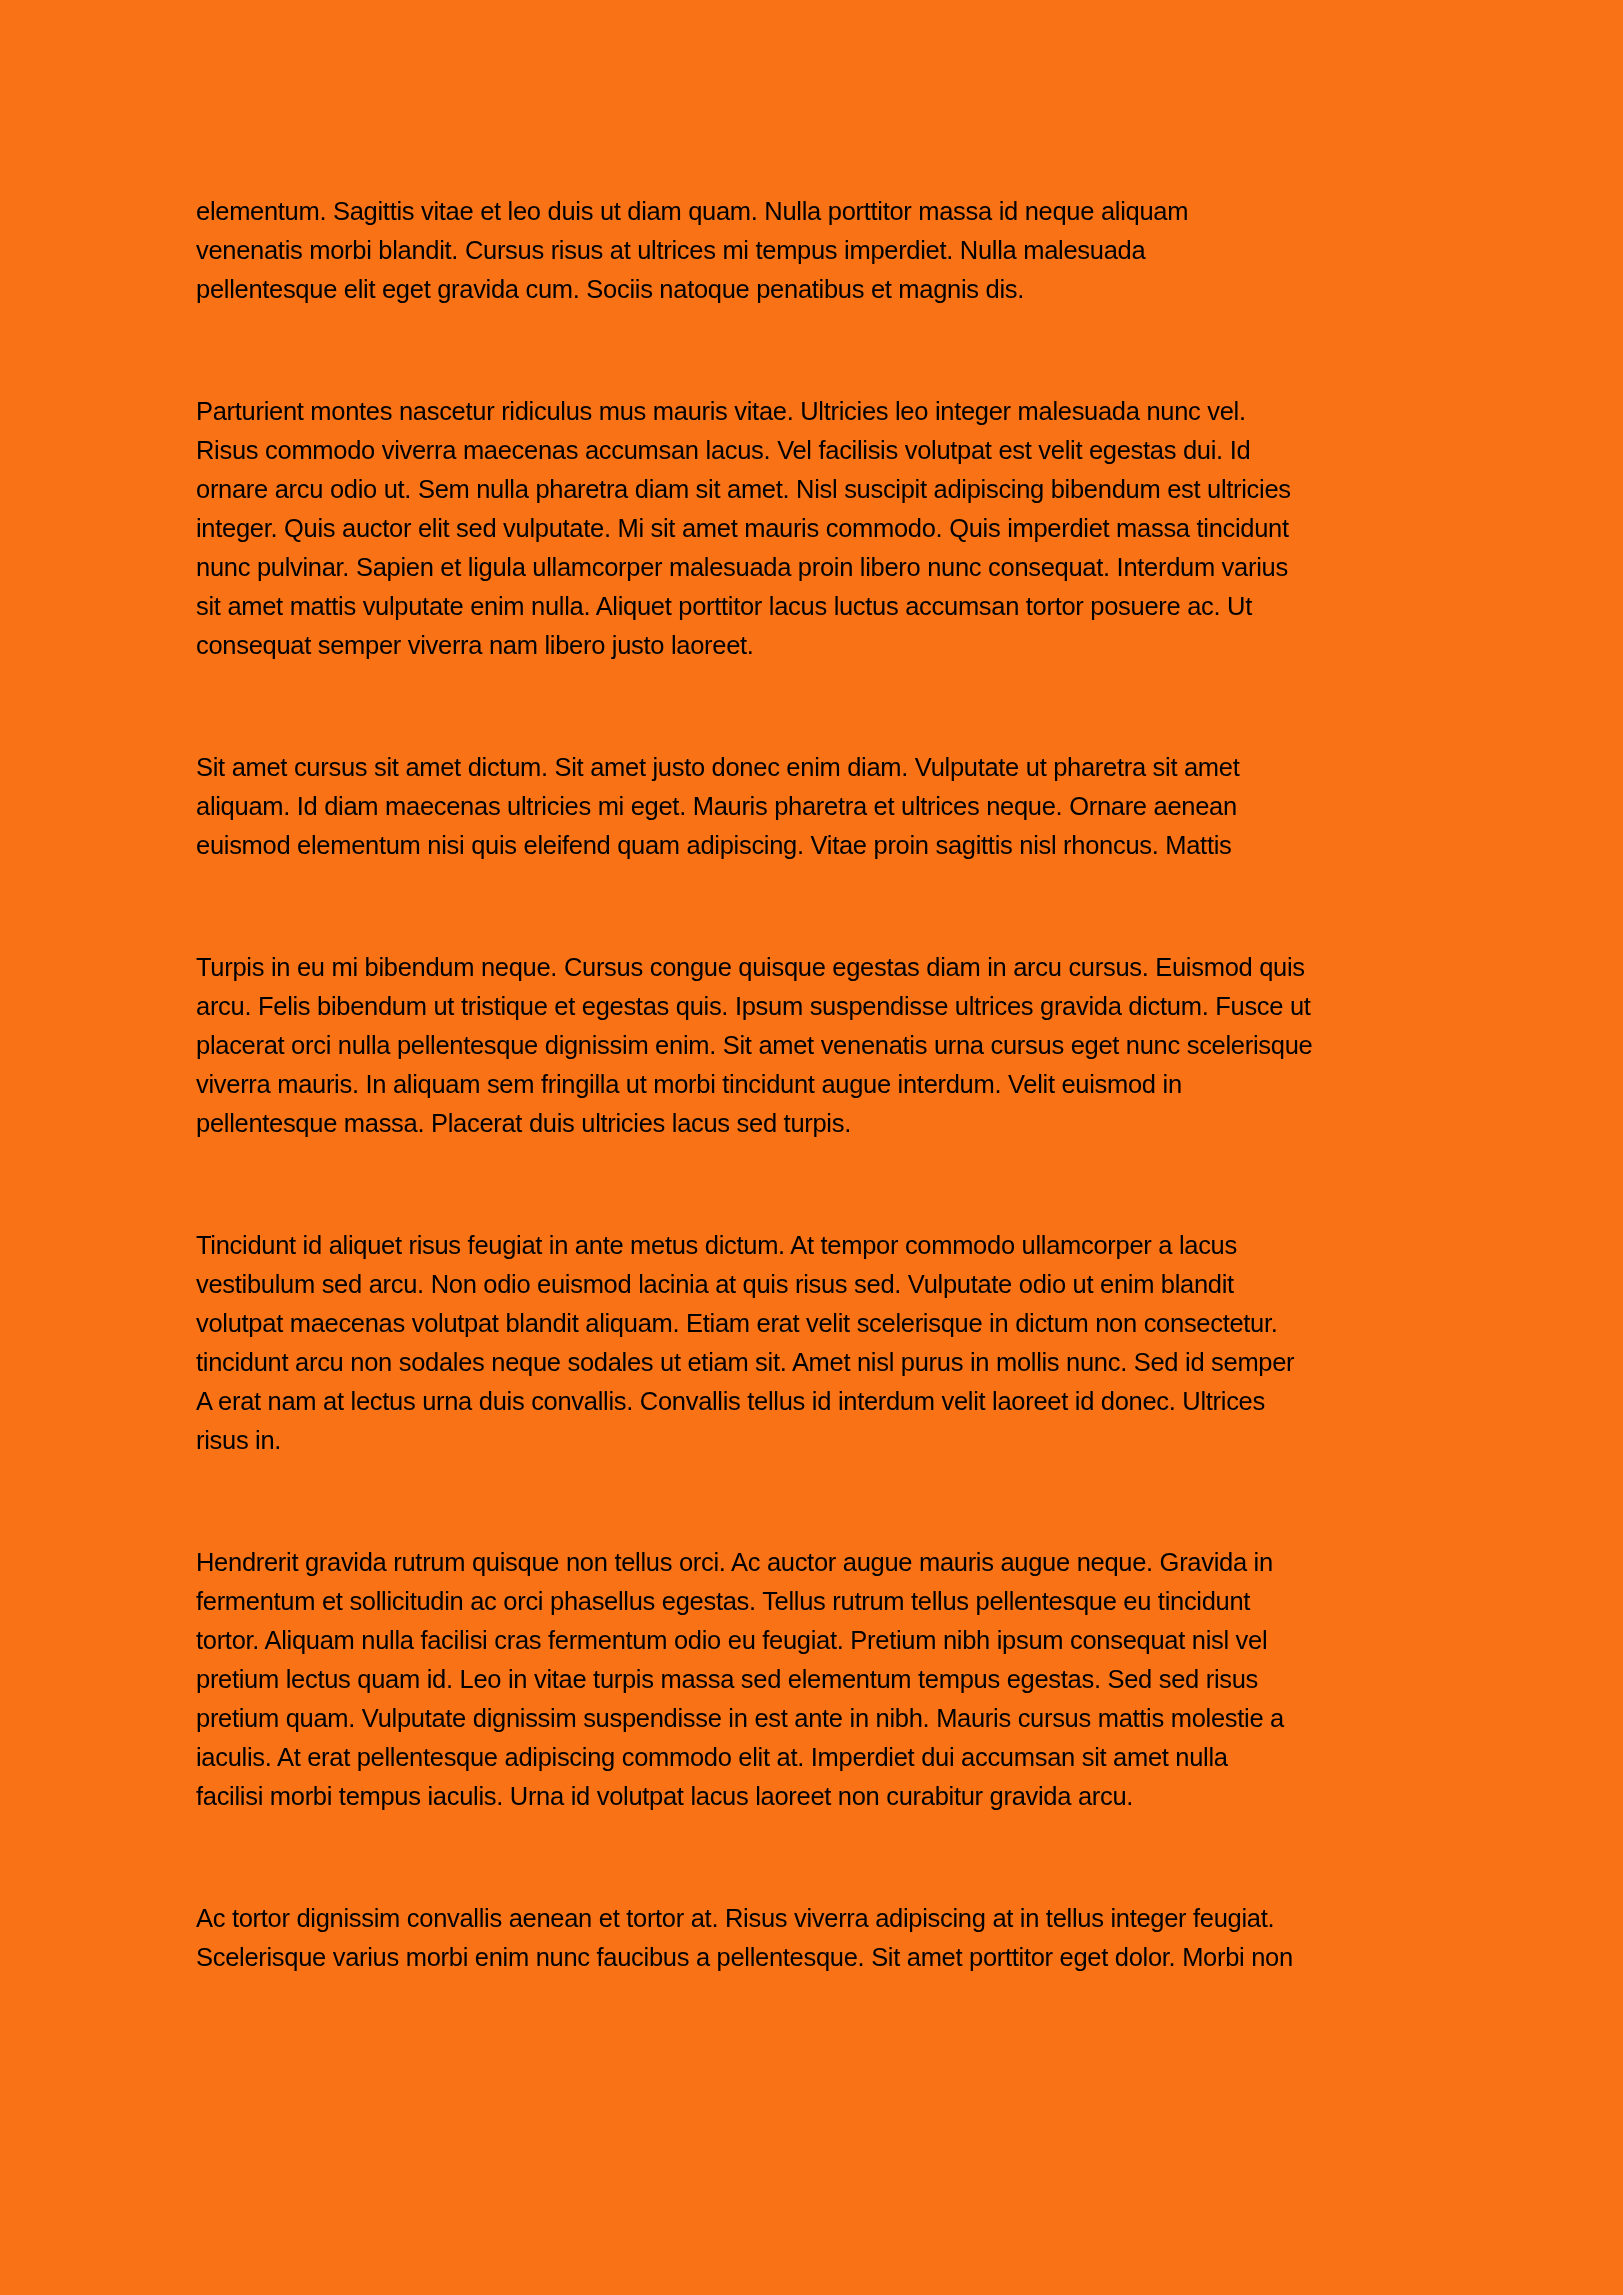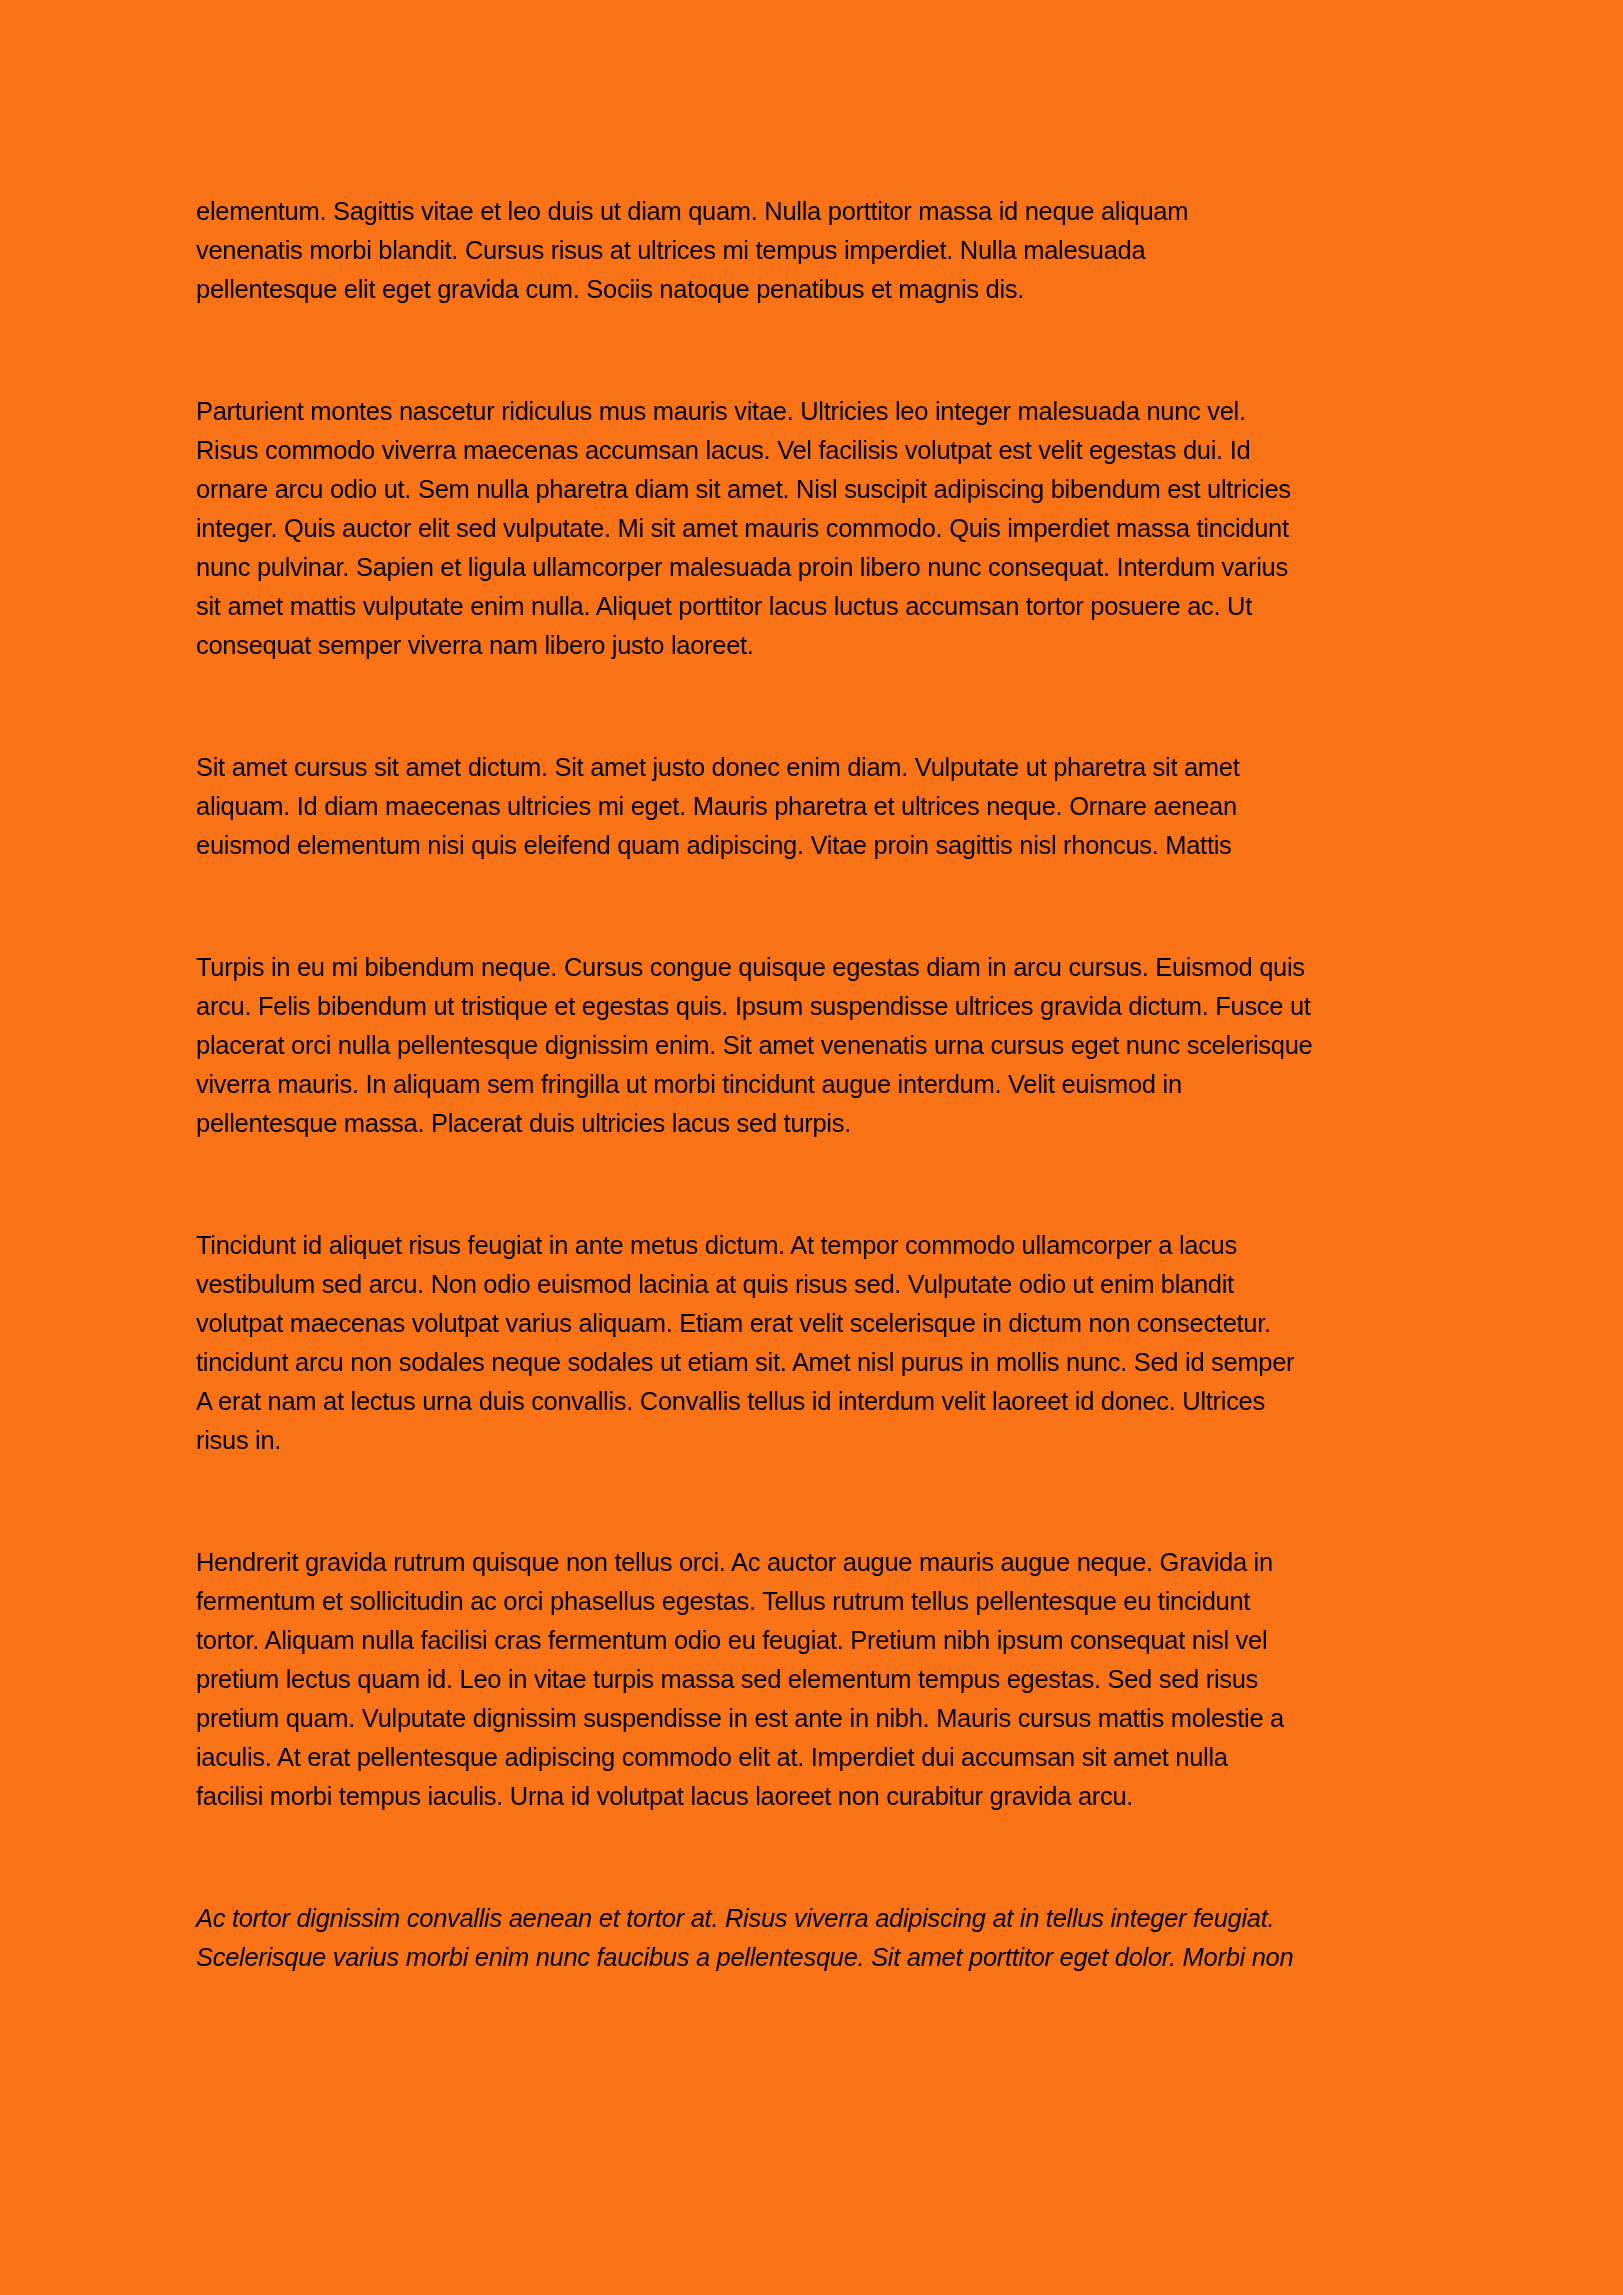--- a/index.html
+++ b/index.html
@@ -20,21 +20,20 @@
   }
   .doc-body {
     width: 1231px;
   }
   .para {
     margin: 0 0 83px 0;
     padding: 0;
   }
   .para:last-child {
     margin-bottom: 0;
-    font-style: italic;
   }
   .line {
     display: block;
     white-space: nowrap;
     font-size: 25.5px;
     line-height: 39px;
     letter-spacing: -0.3px;
     color: #000000;
   }
 </style>
@@ -65,21 +64,21 @@
       <p class="para">
         <span class="line">Turpis in eu mi bibendum neque. Cursus congue quisque egestas diam in arcu cursus. Euismod quis</span>
         <span class="line">arcu. Felis bibendum ut tristique et egestas quis. Ipsum suspendisse ultrices gravida dictum. Fusce ut</span>
         <span class="line">placerat orci nulla pellentesque dignissim enim. Sit amet venenatis urna cursus eget nunc scelerisque</span>
         <span class="line">viverra mauris. In aliquam sem fringilla ut morbi tincidunt augue interdum. Velit euismod in</span>
         <span class="line">pellentesque massa. Placerat duis ultricies lacus sed turpis.</span>
       </p>
       <p class="para">
         <span class="line">Tincidunt id aliquet risus feugiat in ante metus dictum. At tempor commodo ullamcorper a lacus</span>
         <span class="line">vestibulum sed arcu. Non odio euismod lacinia at quis risus sed. Vulputate odio ut enim blandit</span>
-        <span class="line">volutpat maecenas volutpat varius aliquam. Etiam erat velit scelerisque in dictum non consectetur.</span>
+        <span class="line">volutpat maecenas volutpat blandit aliquam. Etiam erat velit scelerisque in dictum non consectetur.</span>
         <span class="line">tincidunt arcu non sodales neque sodales ut etiam sit. Amet nisl purus in mollis nunc. Sed id semper</span>
         <span class="line">A erat nam at lectus urna duis convallis. Convallis tellus id interdum velit laoreet id donec. Ultrices</span>
         <span class="line">risus in.</span>
       </p>
       <p class="para">
         <span class="line">Hendrerit gravida rutrum quisque non tellus orci. Ac auctor augue mauris augue neque. Gravida in</span>
         <span class="line">fermentum et sollicitudin ac orci phasellus egestas. Tellus rutrum tellus pellentesque eu tincidunt</span>
         <span class="line">tortor. Aliquam nulla facilisi cras fermentum odio eu feugiat. Pretium nibh ipsum consequat nisl vel</span>
         <span class="line">pretium lectus quam id. Leo in vitae turpis massa sed elementum tempus egestas. Sed sed risus</span>
         <span class="line">pretium quam. Vulputate dignissim suspendisse in est ante in nibh. Mauris cursus mattis molestie a</span>

